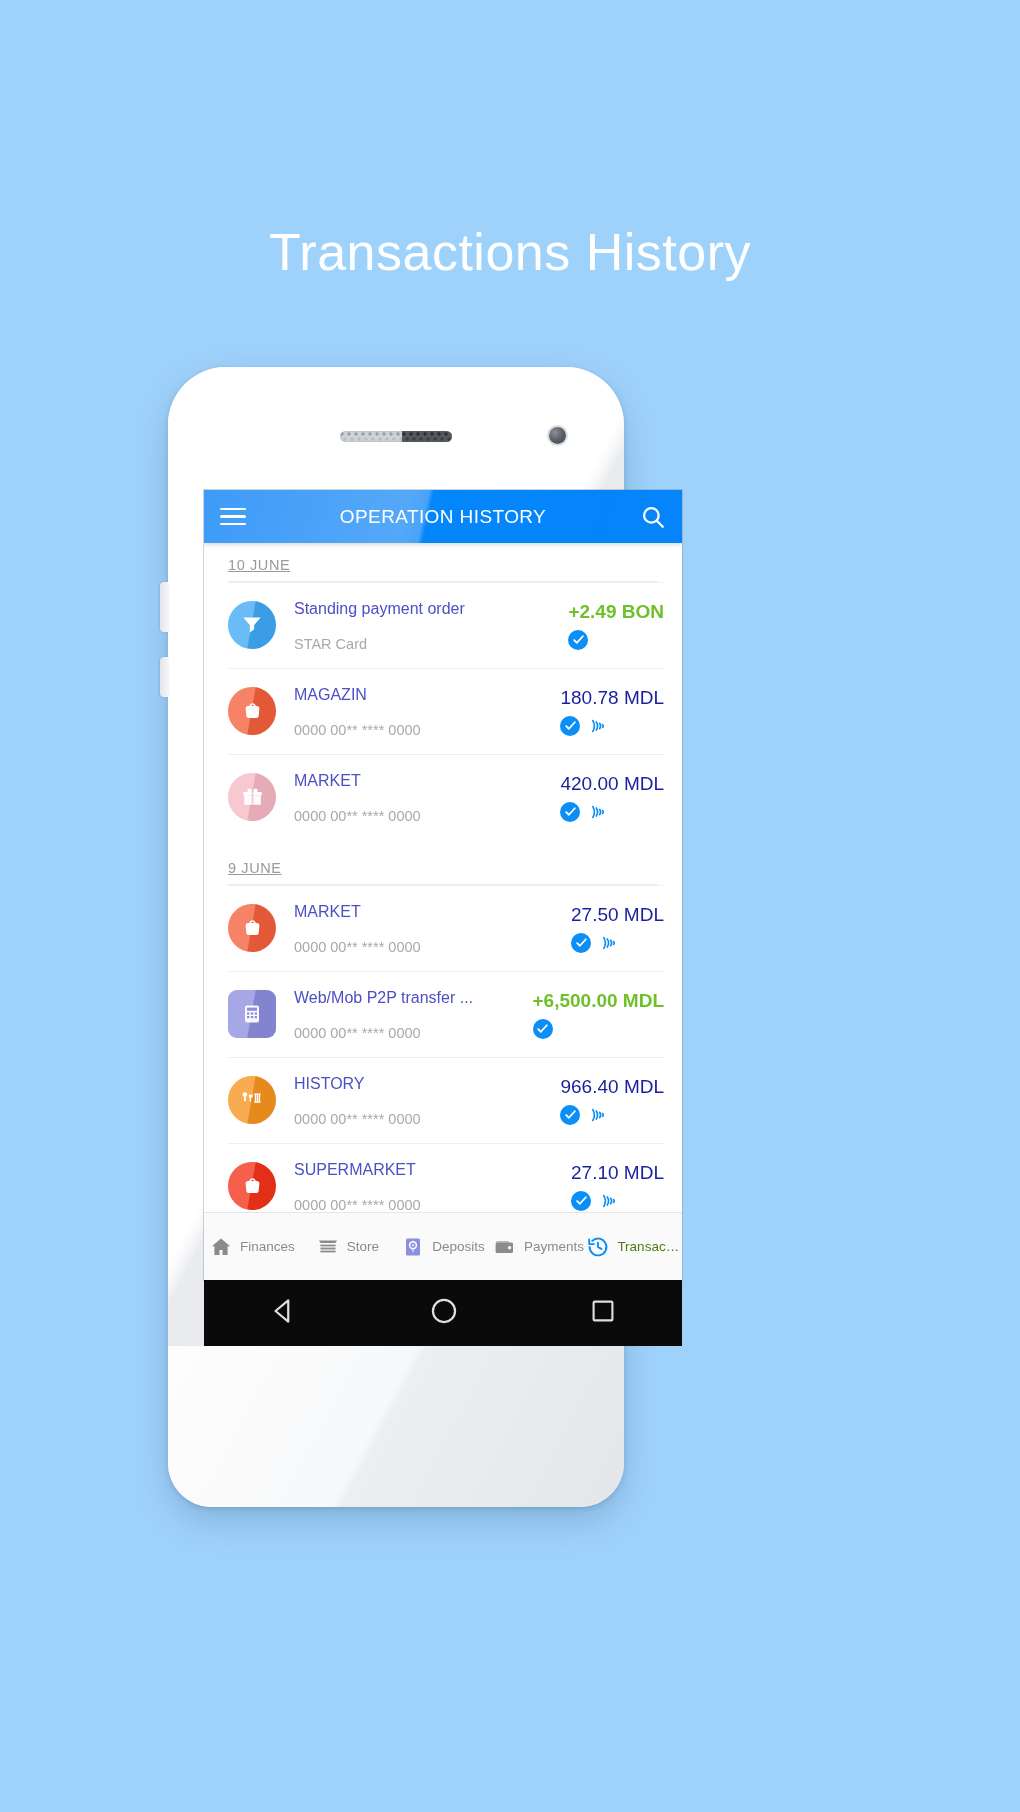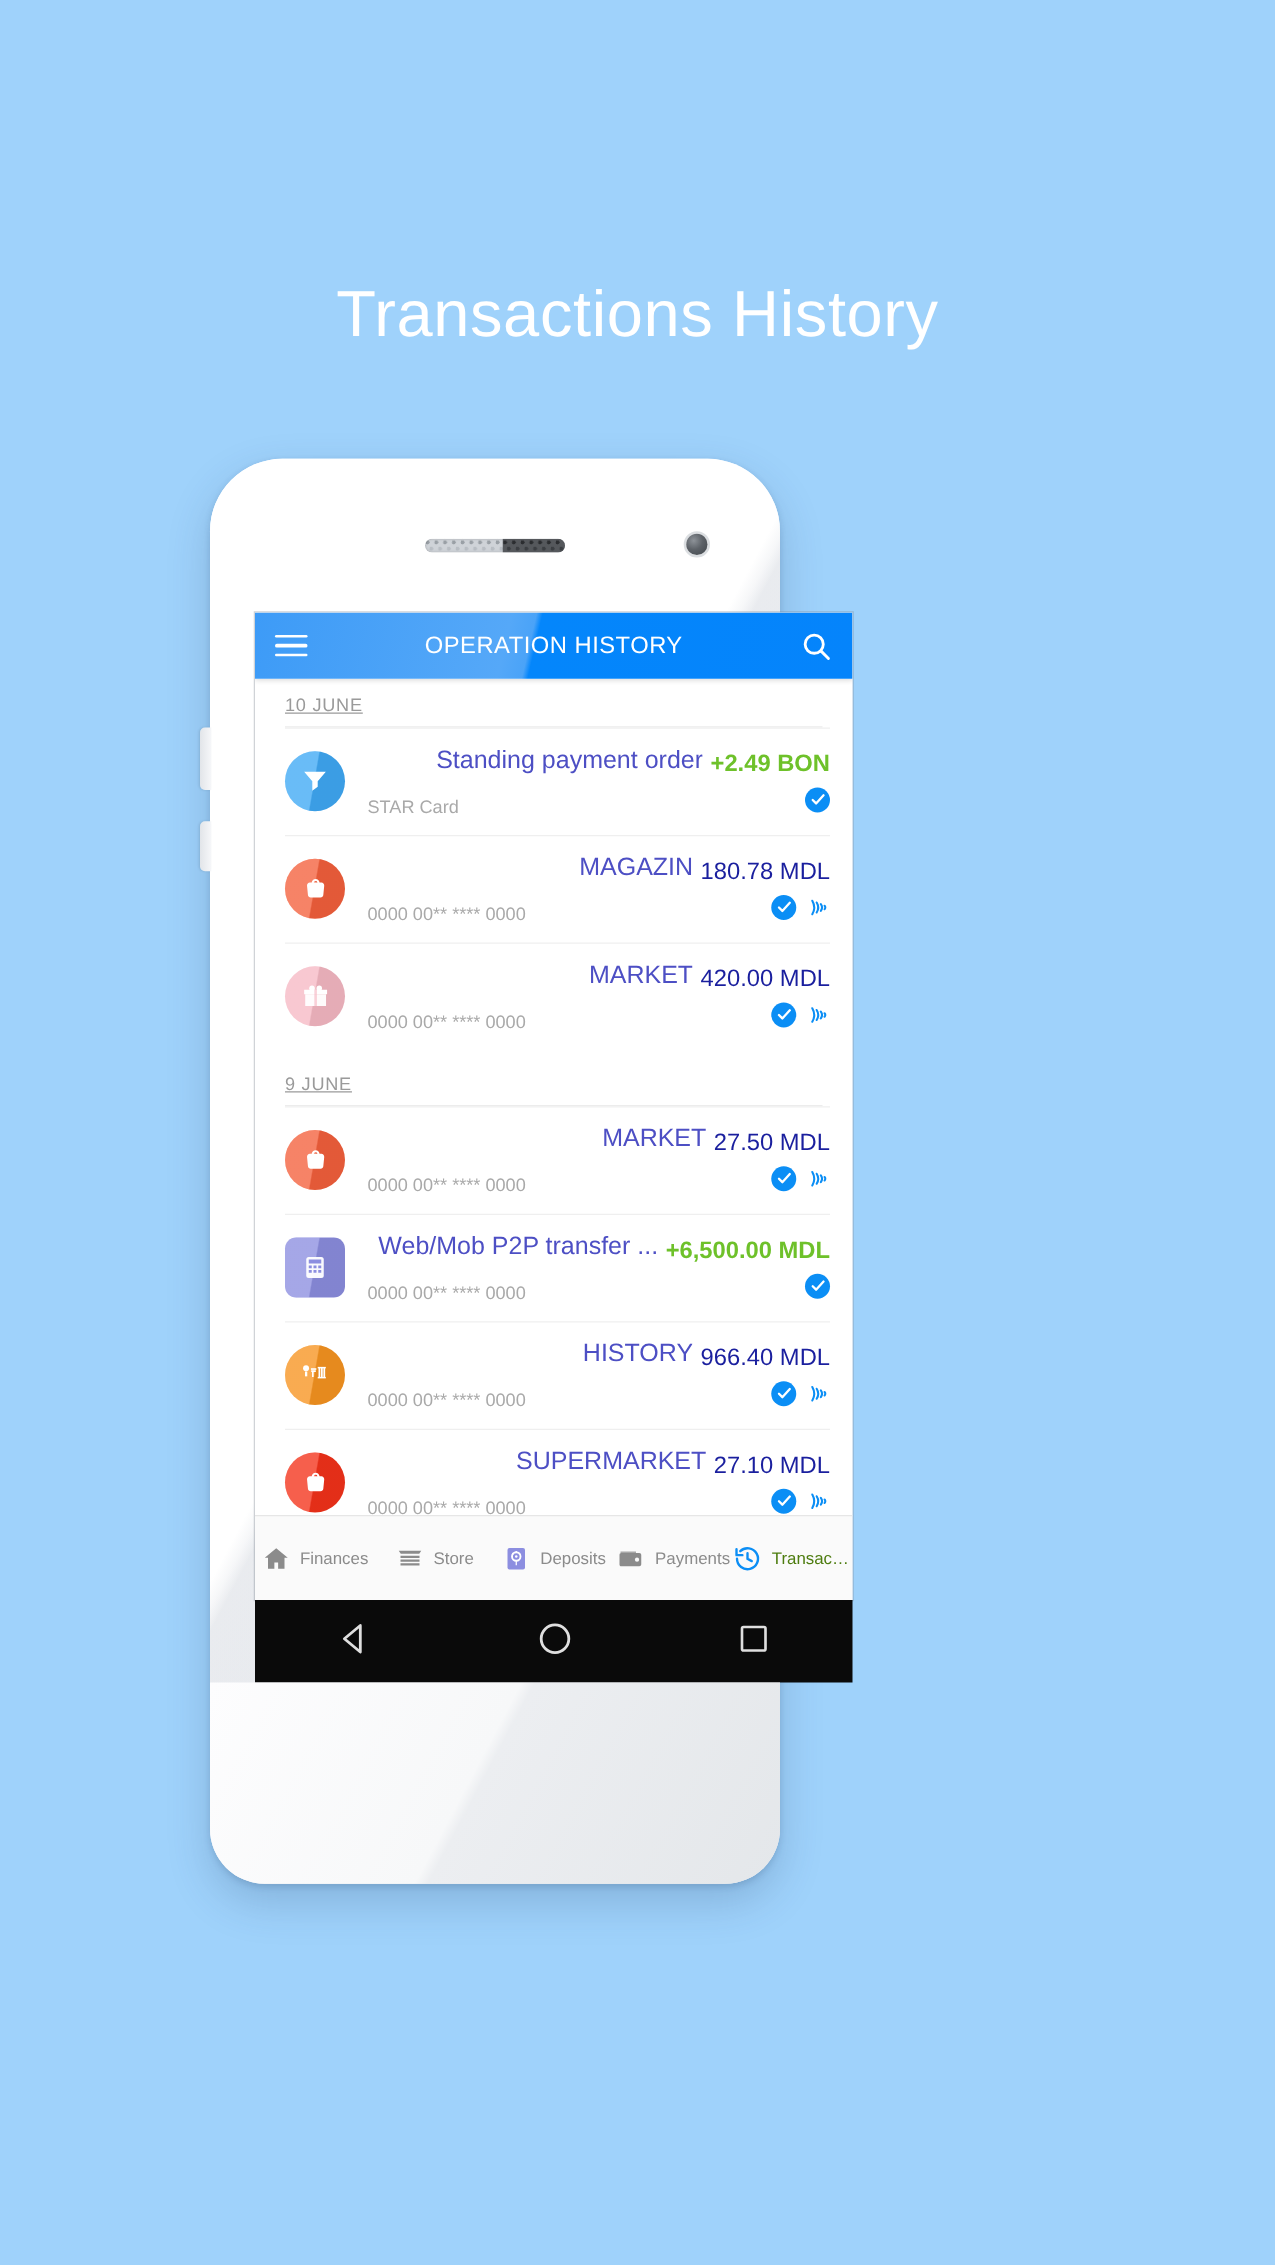--- a/index.html
+++ b/index.html
@@ -126,32 +126,31 @@
   }
   .avatar::after {
     content: ""; position: absolute; inset: 0;
     background: linear-gradient(100deg, rgba(255,255,255,.22) 0 48%, rgba(0,0,0,.07) 50% 100%);
   }
   .avatar svg { position: relative; z-index: 2; }
   .avatar.rounded-sq { border-radius: 9px; }
 
   .tx-mid { flex: 1 1 auto; min-width: 0; }
   .tx-title {
-    font-size: 20px; color: #4d4fc4; font-weight: 400;
+    font-size: 16px; color: #4d4fc4; font-weight: 400;
     white-space: nowrap; overflow: hidden; text-overflow: ellipsis;
     line-height: 1.25;
-    text-align: right;
   }
   .tx-sub {
     font-size: 14.5px; color: #a9a9a9; margin-top: 17px;
     white-space: nowrap; overflow: hidden;
   }
   .tx-right {
     flex: 0 0 auto; text-align: right; padding-left: 6px;
-    display: flex; flex-direction: column; align-items: flex-end;
+    display: flex; flex-direction: column; 
   }
   .tx-amount { font-size: 19px; color: #1a1f9e; white-space: nowrap; }
   .tx-amount.credit { color: #6ec12a; font-weight: 700; }
   .tx-badges {
     margin-top: 7px; display: flex; align-items: center; gap: 7px;
     height: 20px;
   }
   .check {
     width: 20px; height: 20px; border-radius: 50%;
     background: #0b8ef5; display: flex; align-items: center; justify-content: center;

